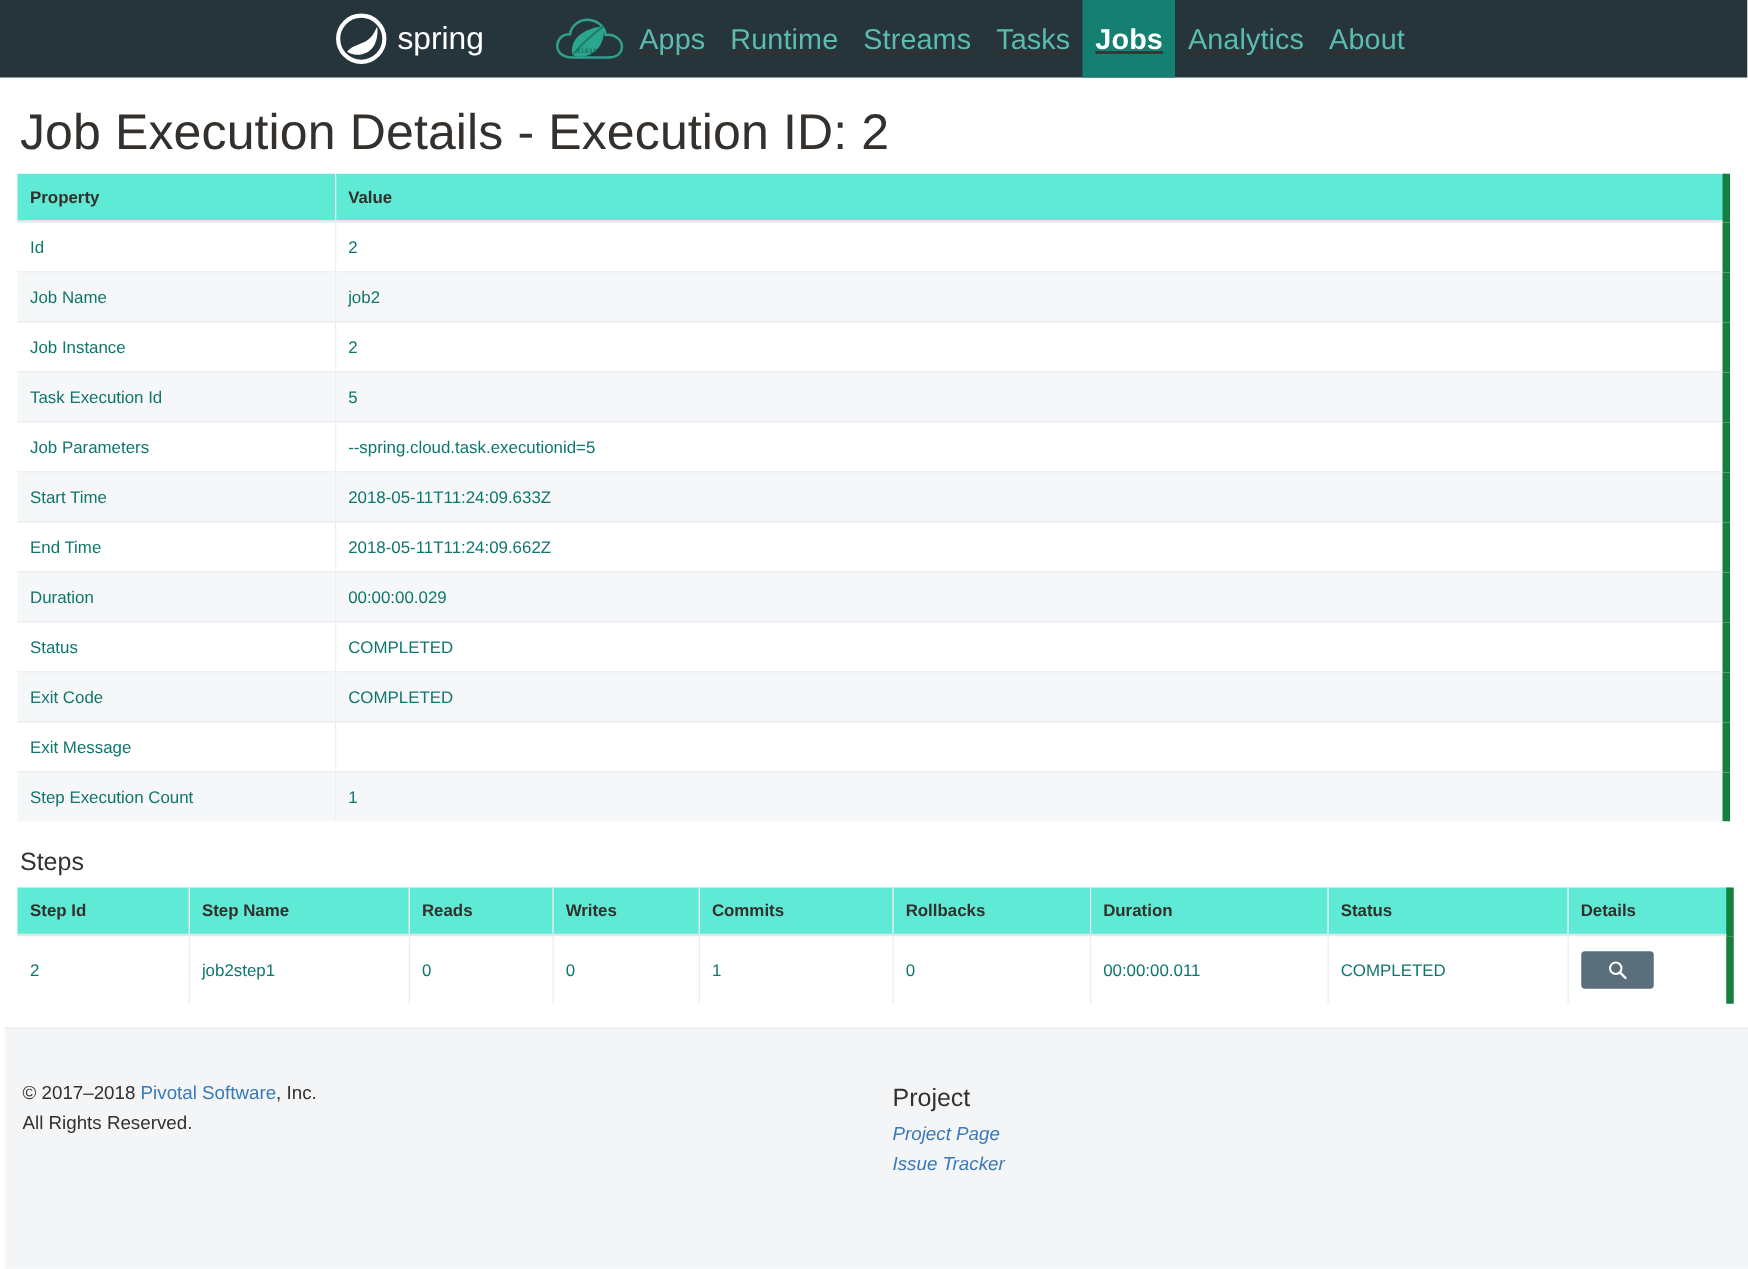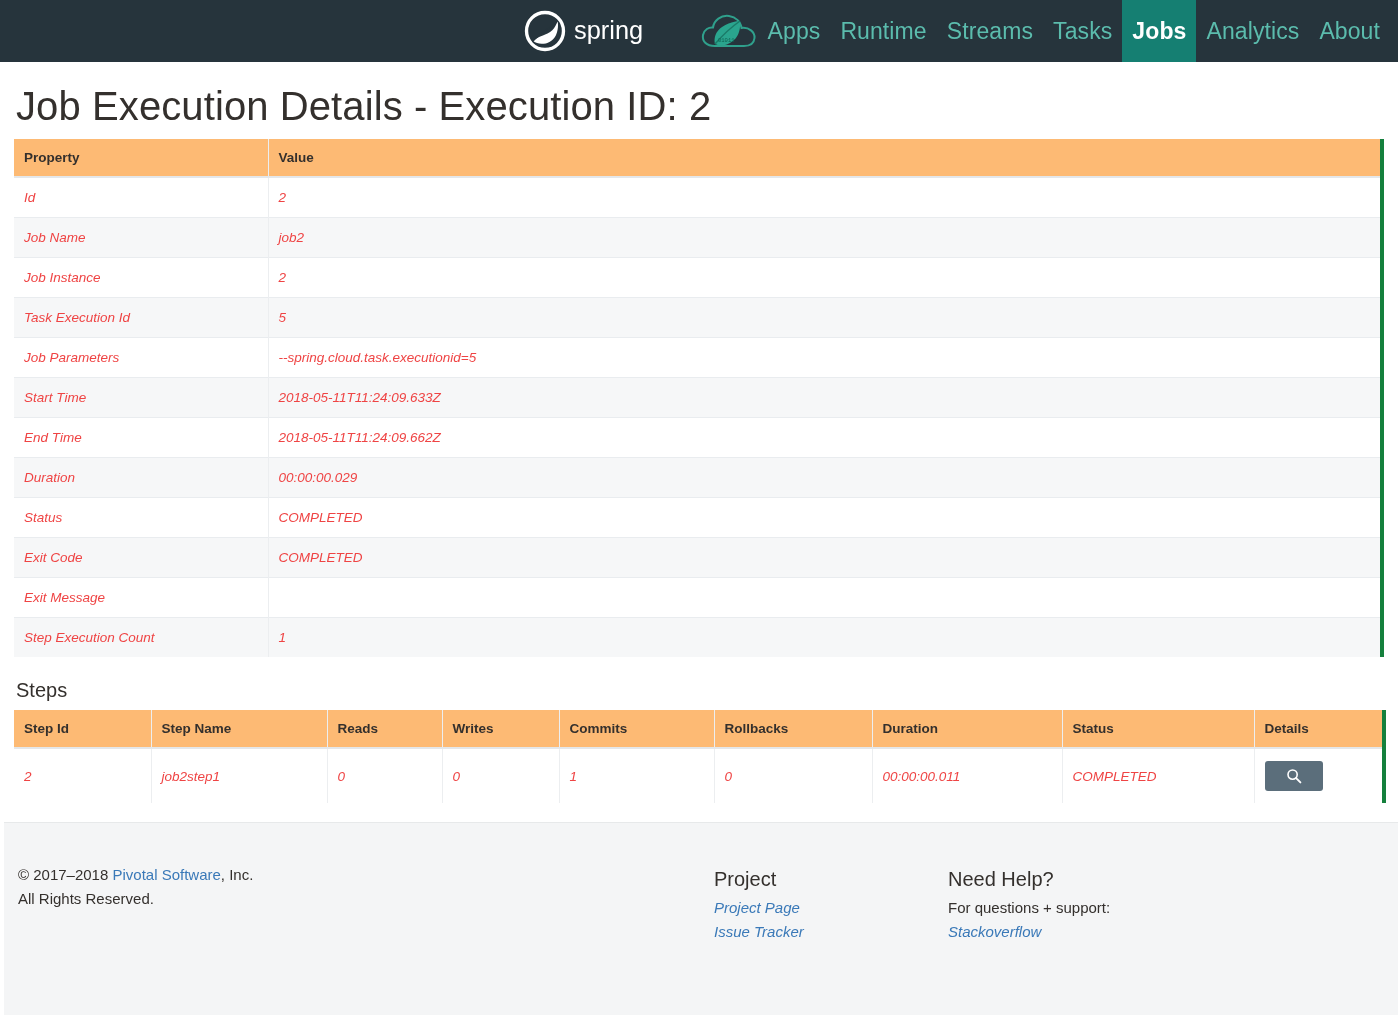--- a/index.html
+++ b/index.html
@@ -11,21 +11,22 @@
     color: #34302d;
     overflow: hidden;
   }
 
   
   .navbar {
     height: 62px;
     background: #26343c;
     display: flex;
     align-items: stretch;
-    justify-content: flex-end;
+    justify-content: center;
+    text-decoration: underline;
   }
   .brand {
     display: flex;
     align-items: center;
     padding-left: 12px;
     gap: 8px;
   }
   .brand-mark { width: 42px; height: 42px; display: block; }
   .brand-word { height: 30px; display: block; }
   .brand-cloud { width: 58px; height: 40px; display: block; margin-left: 2px; }
@@ -70,31 +71,30 @@
     table-layout: fixed;
   }
   table.grid th {
     text-align: left;
     font-weight: bold;
     font-size: 13.5px;
     padding: 11px 8px 11px 10px;
     border-bottom: 2px solid #e4e7ea;
     border-right: 1px solid #eceef0;
     color: #34302d;
-    background: #fdba74;
+    background: #5eead4;
   }
   table.grid td {
     padding: 12px 8px 12px 10px;
     border-top: 1px solid #e9ecef;
     border-right: 1px solid #eceef0;
-    color: #ef4444;
+    color: #0f766e;
     vertical-align: middle;
-    font-style: italic;
-  }
-  table.grid th:last-child, table.grid td:last-child { border-right: 4px solid #15803d; }
+  }
+  table.grid th:last-child, table.grid td:last-child { border-right: 6px solid #15803d; }
   table.grid tr.stripe td { background: #f6f7f8; }
 
   .col-prop { width: 254px; }
   .status-ok { color: #6d9440; }
 
   .section-title {
     font-size: 20px;
     font-weight: 400;
     margin: 22px 0 8px 2px;
     color: #34302d;
@@ -313,19 +313,14 @@
       <div>All Rights Reserved.</div>
     </div>
 
     <div class="f-col">
       <div class="f-head">Project</div>
       <a class="f-link" href="#">Project Page</a>
       <a class="f-link" href="#">Issue Tracker</a>
     </div>
 
 
-    <div class="f-col help">
-      <div class="f-head">Need Help?</div>
-      <div>For questions + support:</div>
-      <a class="f-link" href="#">Stackoverflow</a>
-    </div>
   </div>
 </div>
 
 </body></html>

